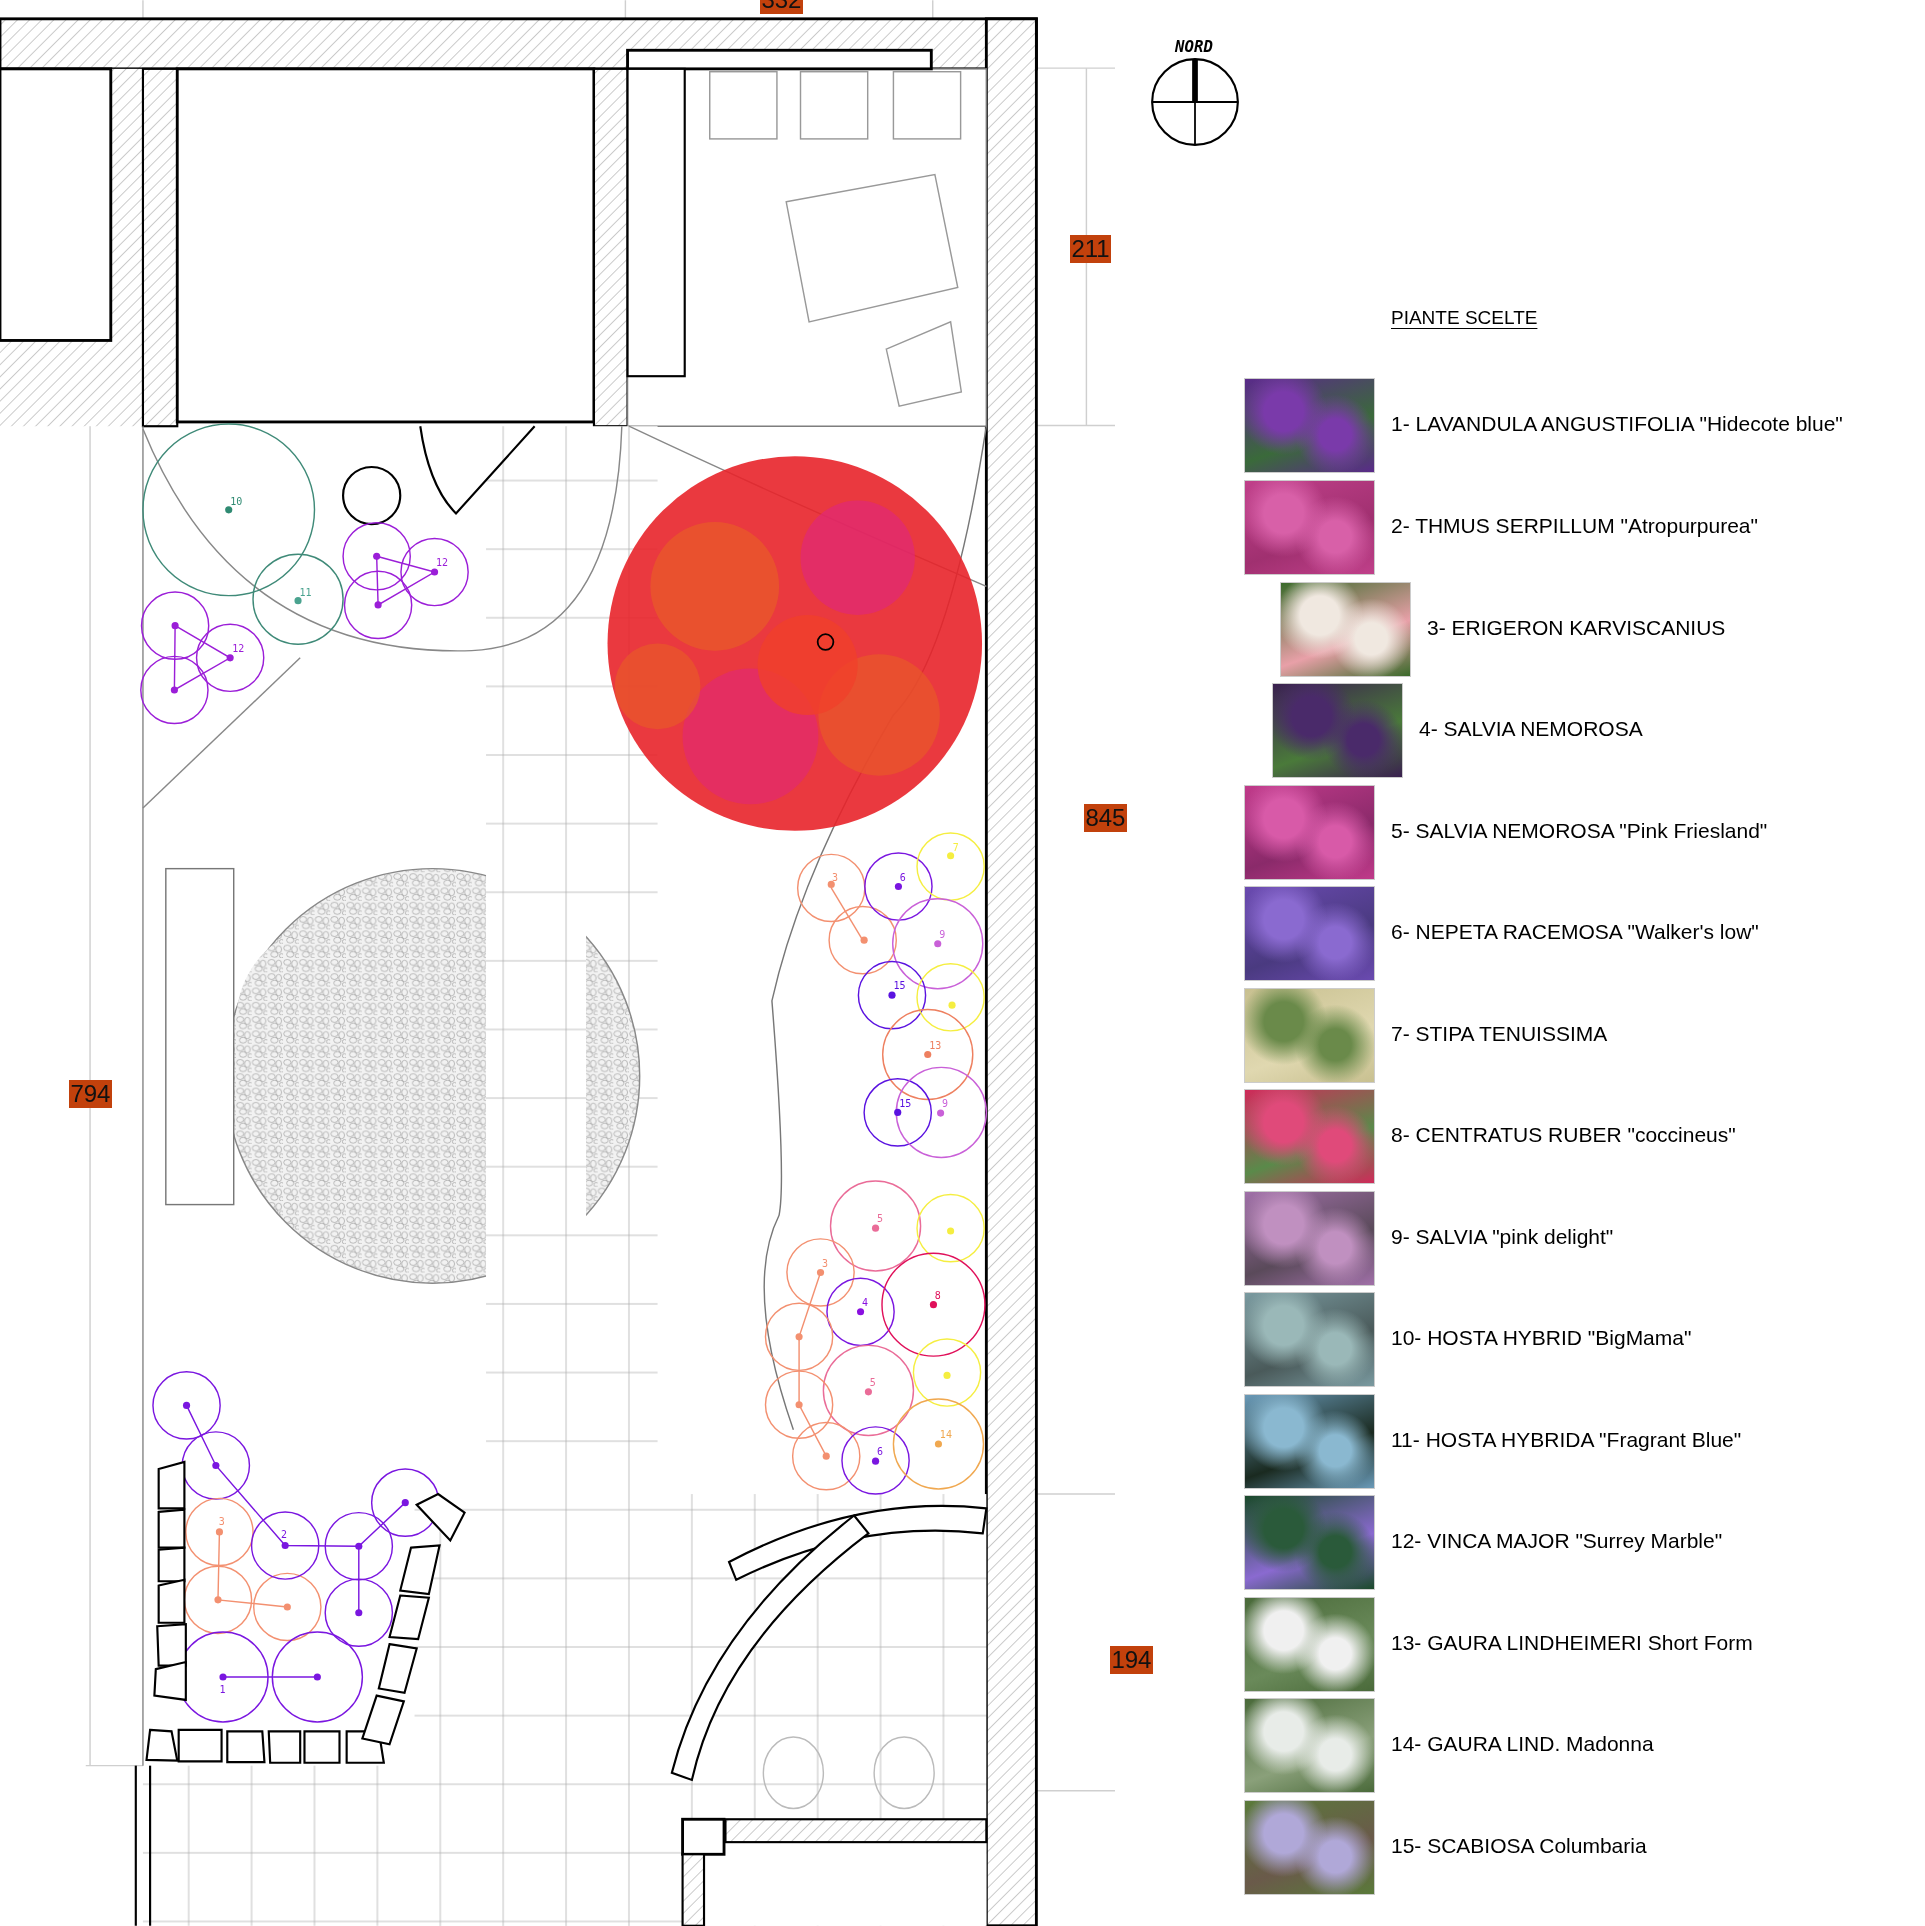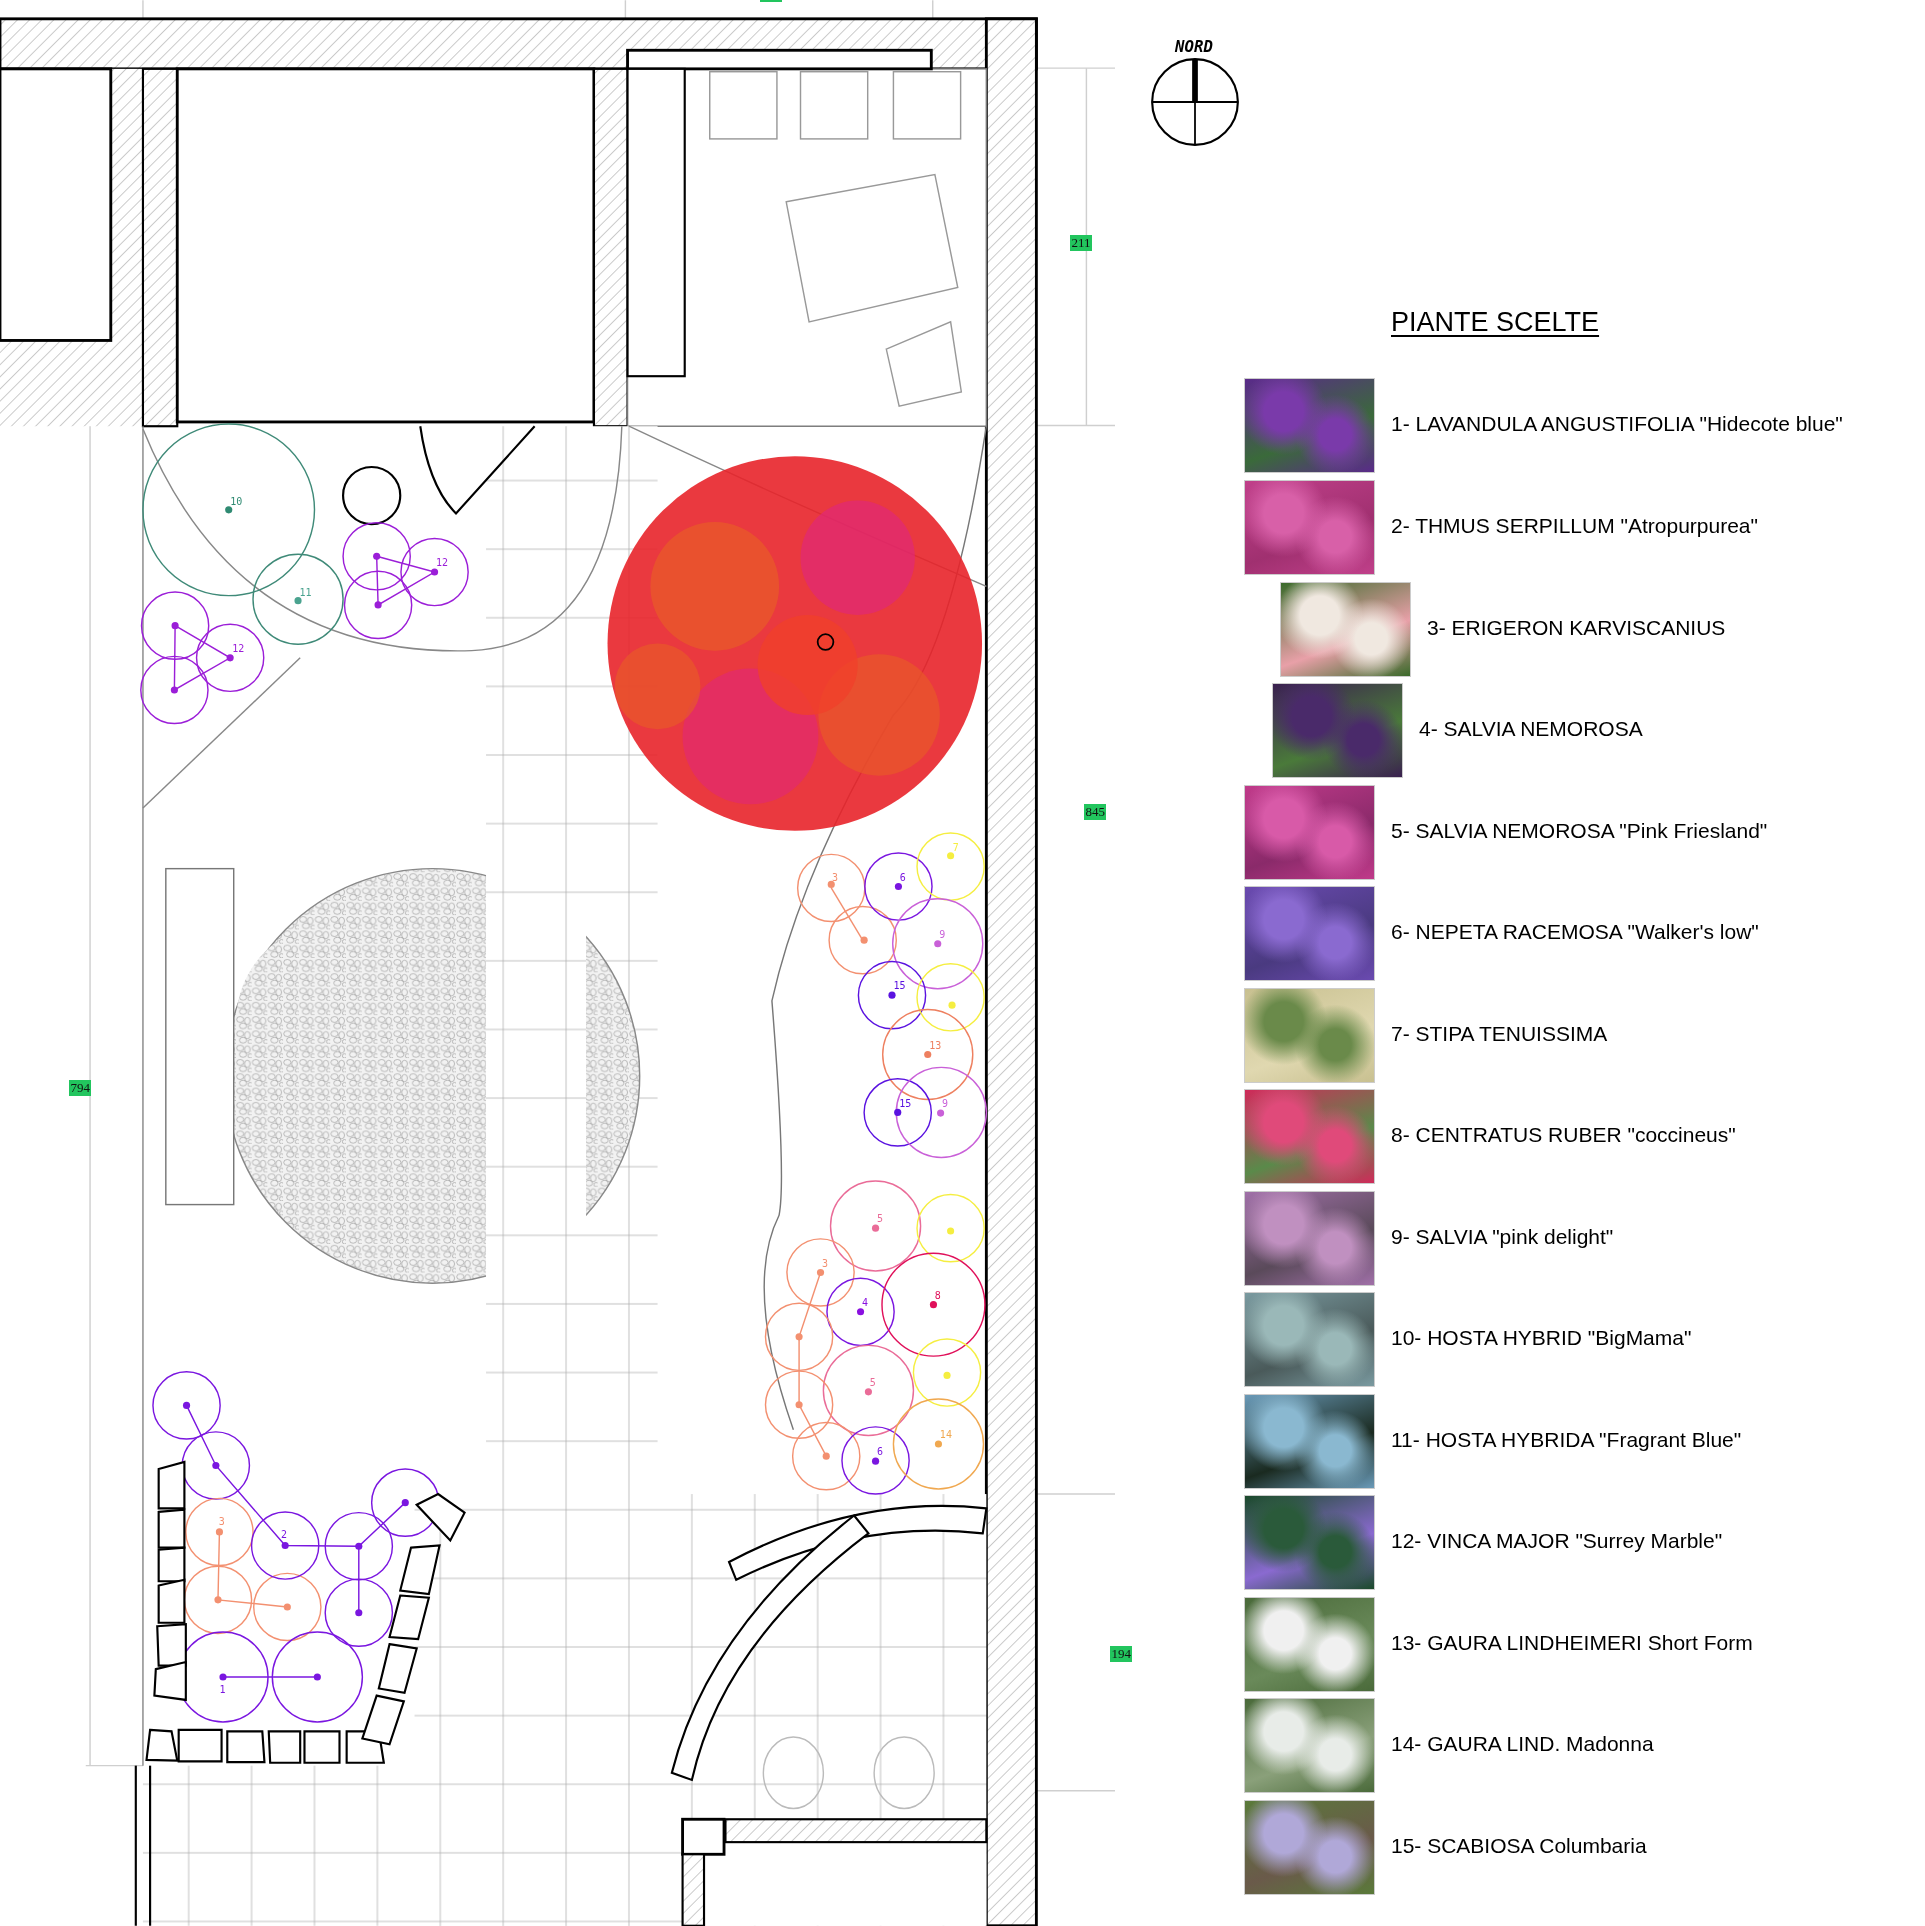--- a/index.html
+++ b/index.html
@@ -1,23 +1,23 @@
 <!DOCTYPE html>
 <html style="font-size:11.4px"><head>
 <meta charset="utf-8">
 <style>
   html, body { margin:0; padding:0; background:#ffffff; }
   body { width:1925px; height:1926px; position:relative; overflow:hidden; font-family:"Liberation Sans", sans-serif; }
   #plan { position:absolute; left:0; top:0; width:1115px; height:1926px; }
-  .dim { position:absolute; font-family:Liberation Serif, serif; font-size:13px; color:#111; background:#22c55e; padding:0 1.4px; }
+  .dim { position:absolute; font-family:Liberation Sans, sans-serif; font-size:24px; color:#111; background:#c2410c; padding:0 1.4px; }
   #north { position:absolute; left:1147px; top:37px; width:94px; height:114px; }
   #north .lbl { position:absolute; left:0; width:94px; top:0; text-align:center; font-family:"DejaVu Sans Mono", monospace; font-weight:bold; font-size:15.7px; color:#000;font-style:italic; }
   #north svg { position:absolute; left:2.9px; top:20px; }
   #legend { position:absolute; left:1244px; top:307px; width:672px; }
-  #legend .title { position:absolute; left:147px; top:0; font-size:27px; color:#000; text-decoration:underline; text-underline-offset:4.3px; }
+  #legend .title { position:absolute; left:147px; top:0; font-size:19px; color:#000; text-decoration:underline; text-underline-offset:4.3px; }
   .leg-item { position:absolute; left:0; height:94px; width:672px; }
   .leg-thumb { position:absolute; left:0; top:0; width:129px; height:93px; border:0.7px solid #ccc; overflow:hidden; }
   .leg-text { position:absolute; left:147px; top:34px; font-size:21px; color:#000; white-space:nowrap; }
 </style>
 </head>
 <body>
 
 <svg id="plan" viewBox="0 0 1560 2694" xmlns="http://www.w3.org/2000/svg">
   <defs>
     <pattern id="hatch" patternUnits="userSpaceOnUse" width="12" height="12" patternTransform="rotate(45)">

